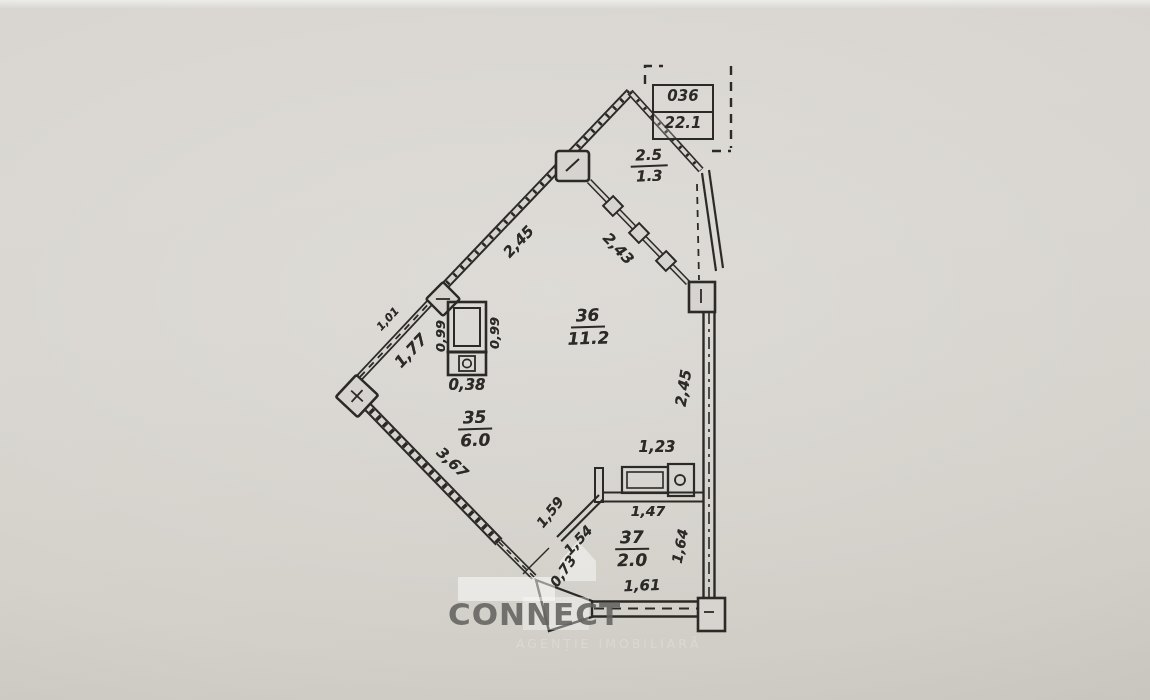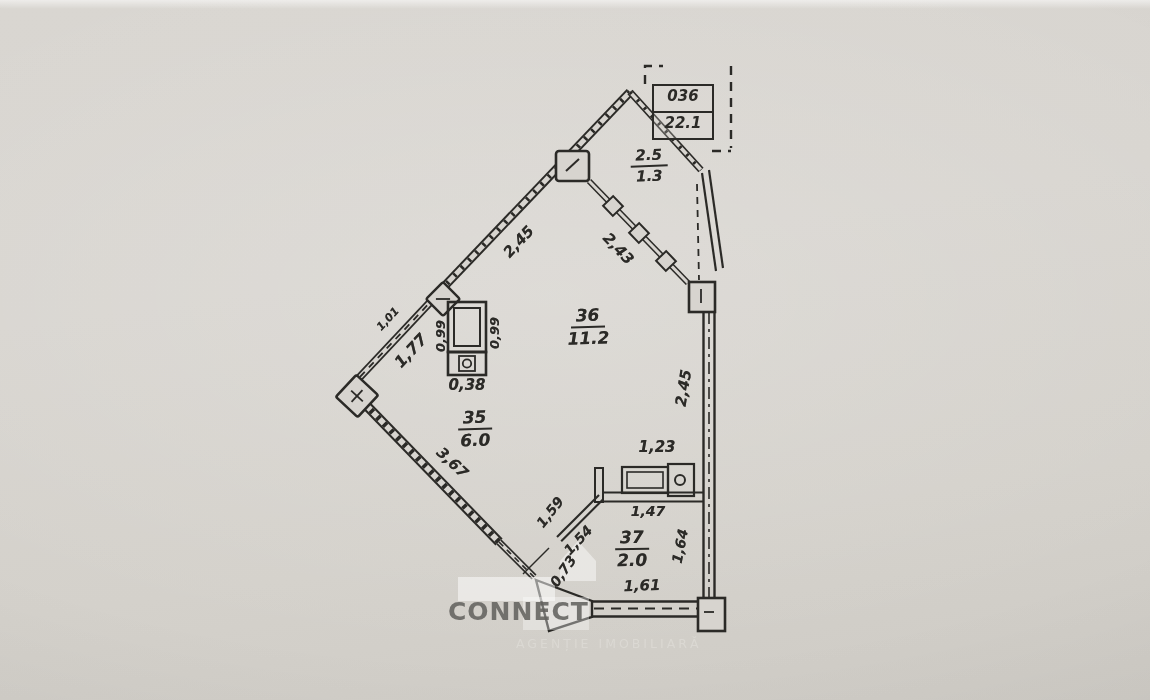--- a/index.html
+++ b/index.html
@@ -21,21 +21,21 @@
   .fraction .num { border-bottom:2px solid #2b2a27; padding:0 5px 2px; }
   .fraction .den { padding-top:2px; }
   .info-box { position:absolute; left:652px; top:84px; z-index:3; }
   .info-cell {
     border:2.4px solid #2b2a27; width:58px; text-align:center;
     font-style:italic; font-weight:bold; font-size:15px; color:#2b2a27;
     padding:1px 0 6px; background:rgba(218,215,210,0.25);
   }
   .info-cell + .info-cell { margin-top:-2.4px; }
   .wm-text { position:absolute; z-index:2; font-weight:bold; line-height:1; }
-  .wm-brand-dark  { left:448px; top:599px; font-size:25px; letter-spacing:1px; color:rgba(99,98,95,0.88); }
+  .wm-brand-dark  { left:448px; top:599px; font-size:31px; letter-spacing:1px; color:rgba(99,98,95,0.88); }
   .wm-brand-light { left:601px; top:600px; font-size:29px; letter-spacing:2px; color:rgba(226,224,219,0.80); }
   .wm-tagline     { left:516px; top:638px; font-size:12.5px; letter-spacing:3px; color:rgba(219,217,212,0.90); font-weight:normal; }
 </style>
 </head>
 <body>
 
 <div class="stage">
 
   <svg class="plan" width="1150" height="700" viewBox="0 0 1150 700">
 

